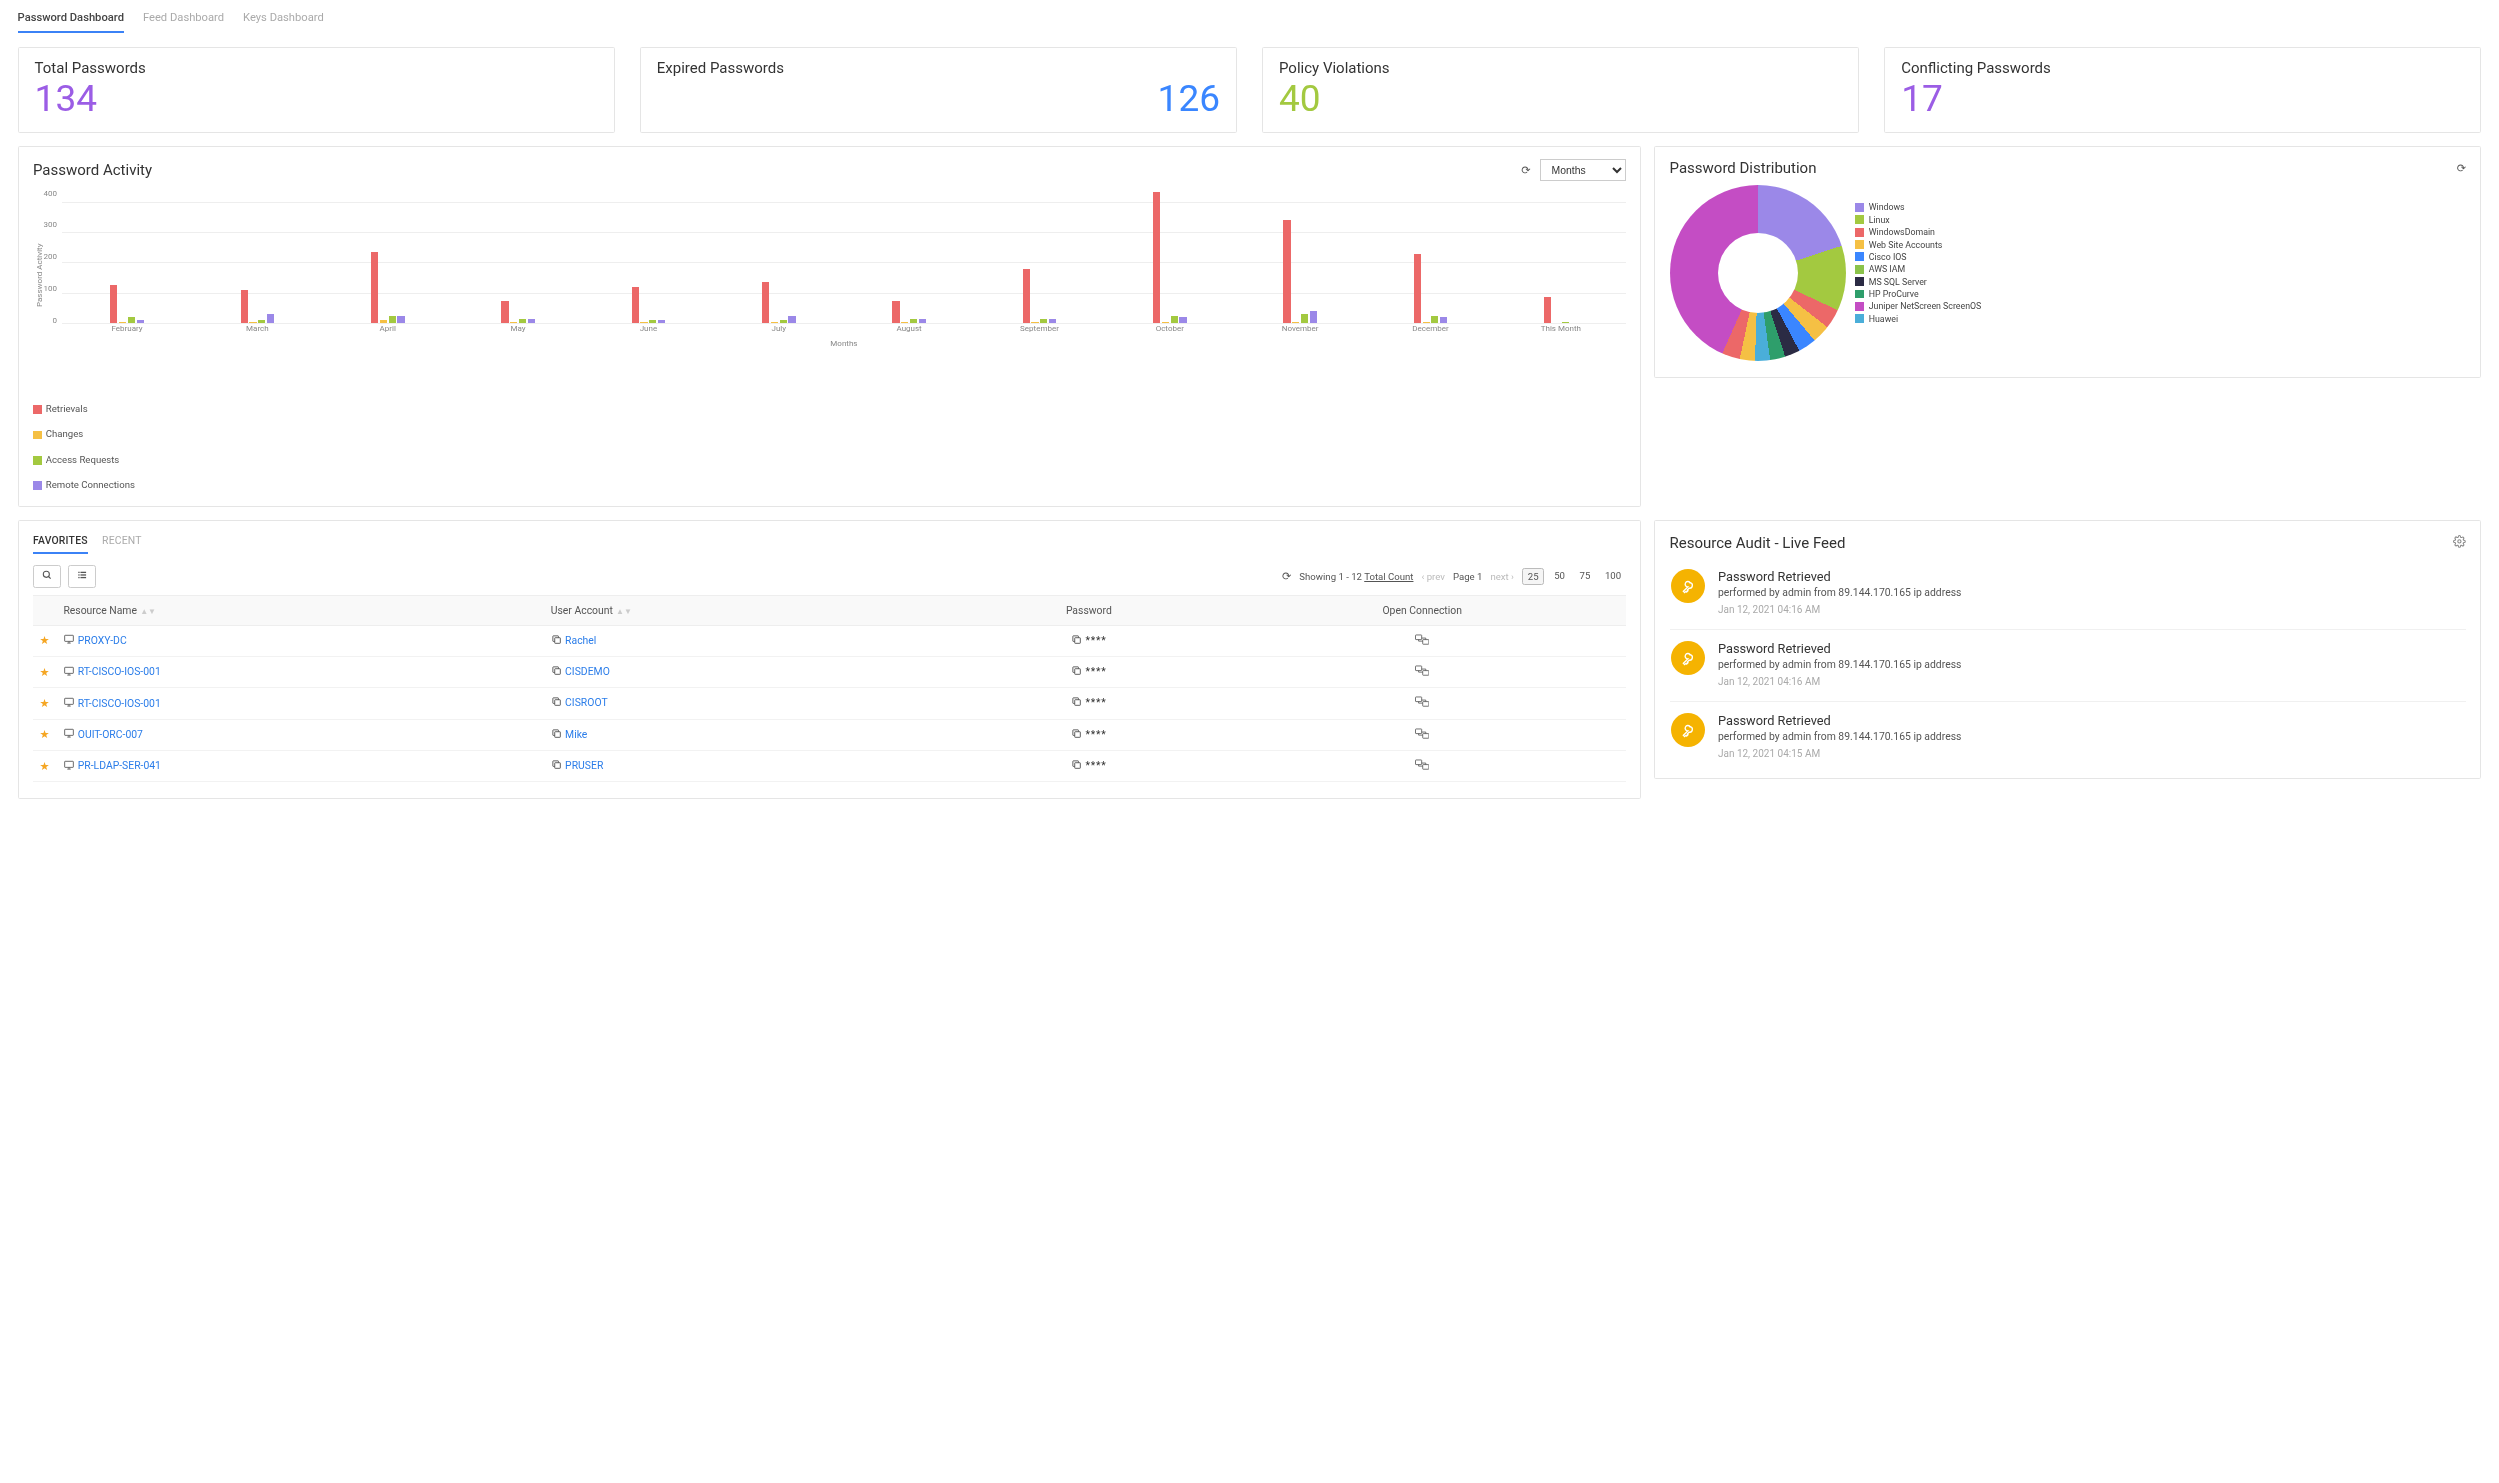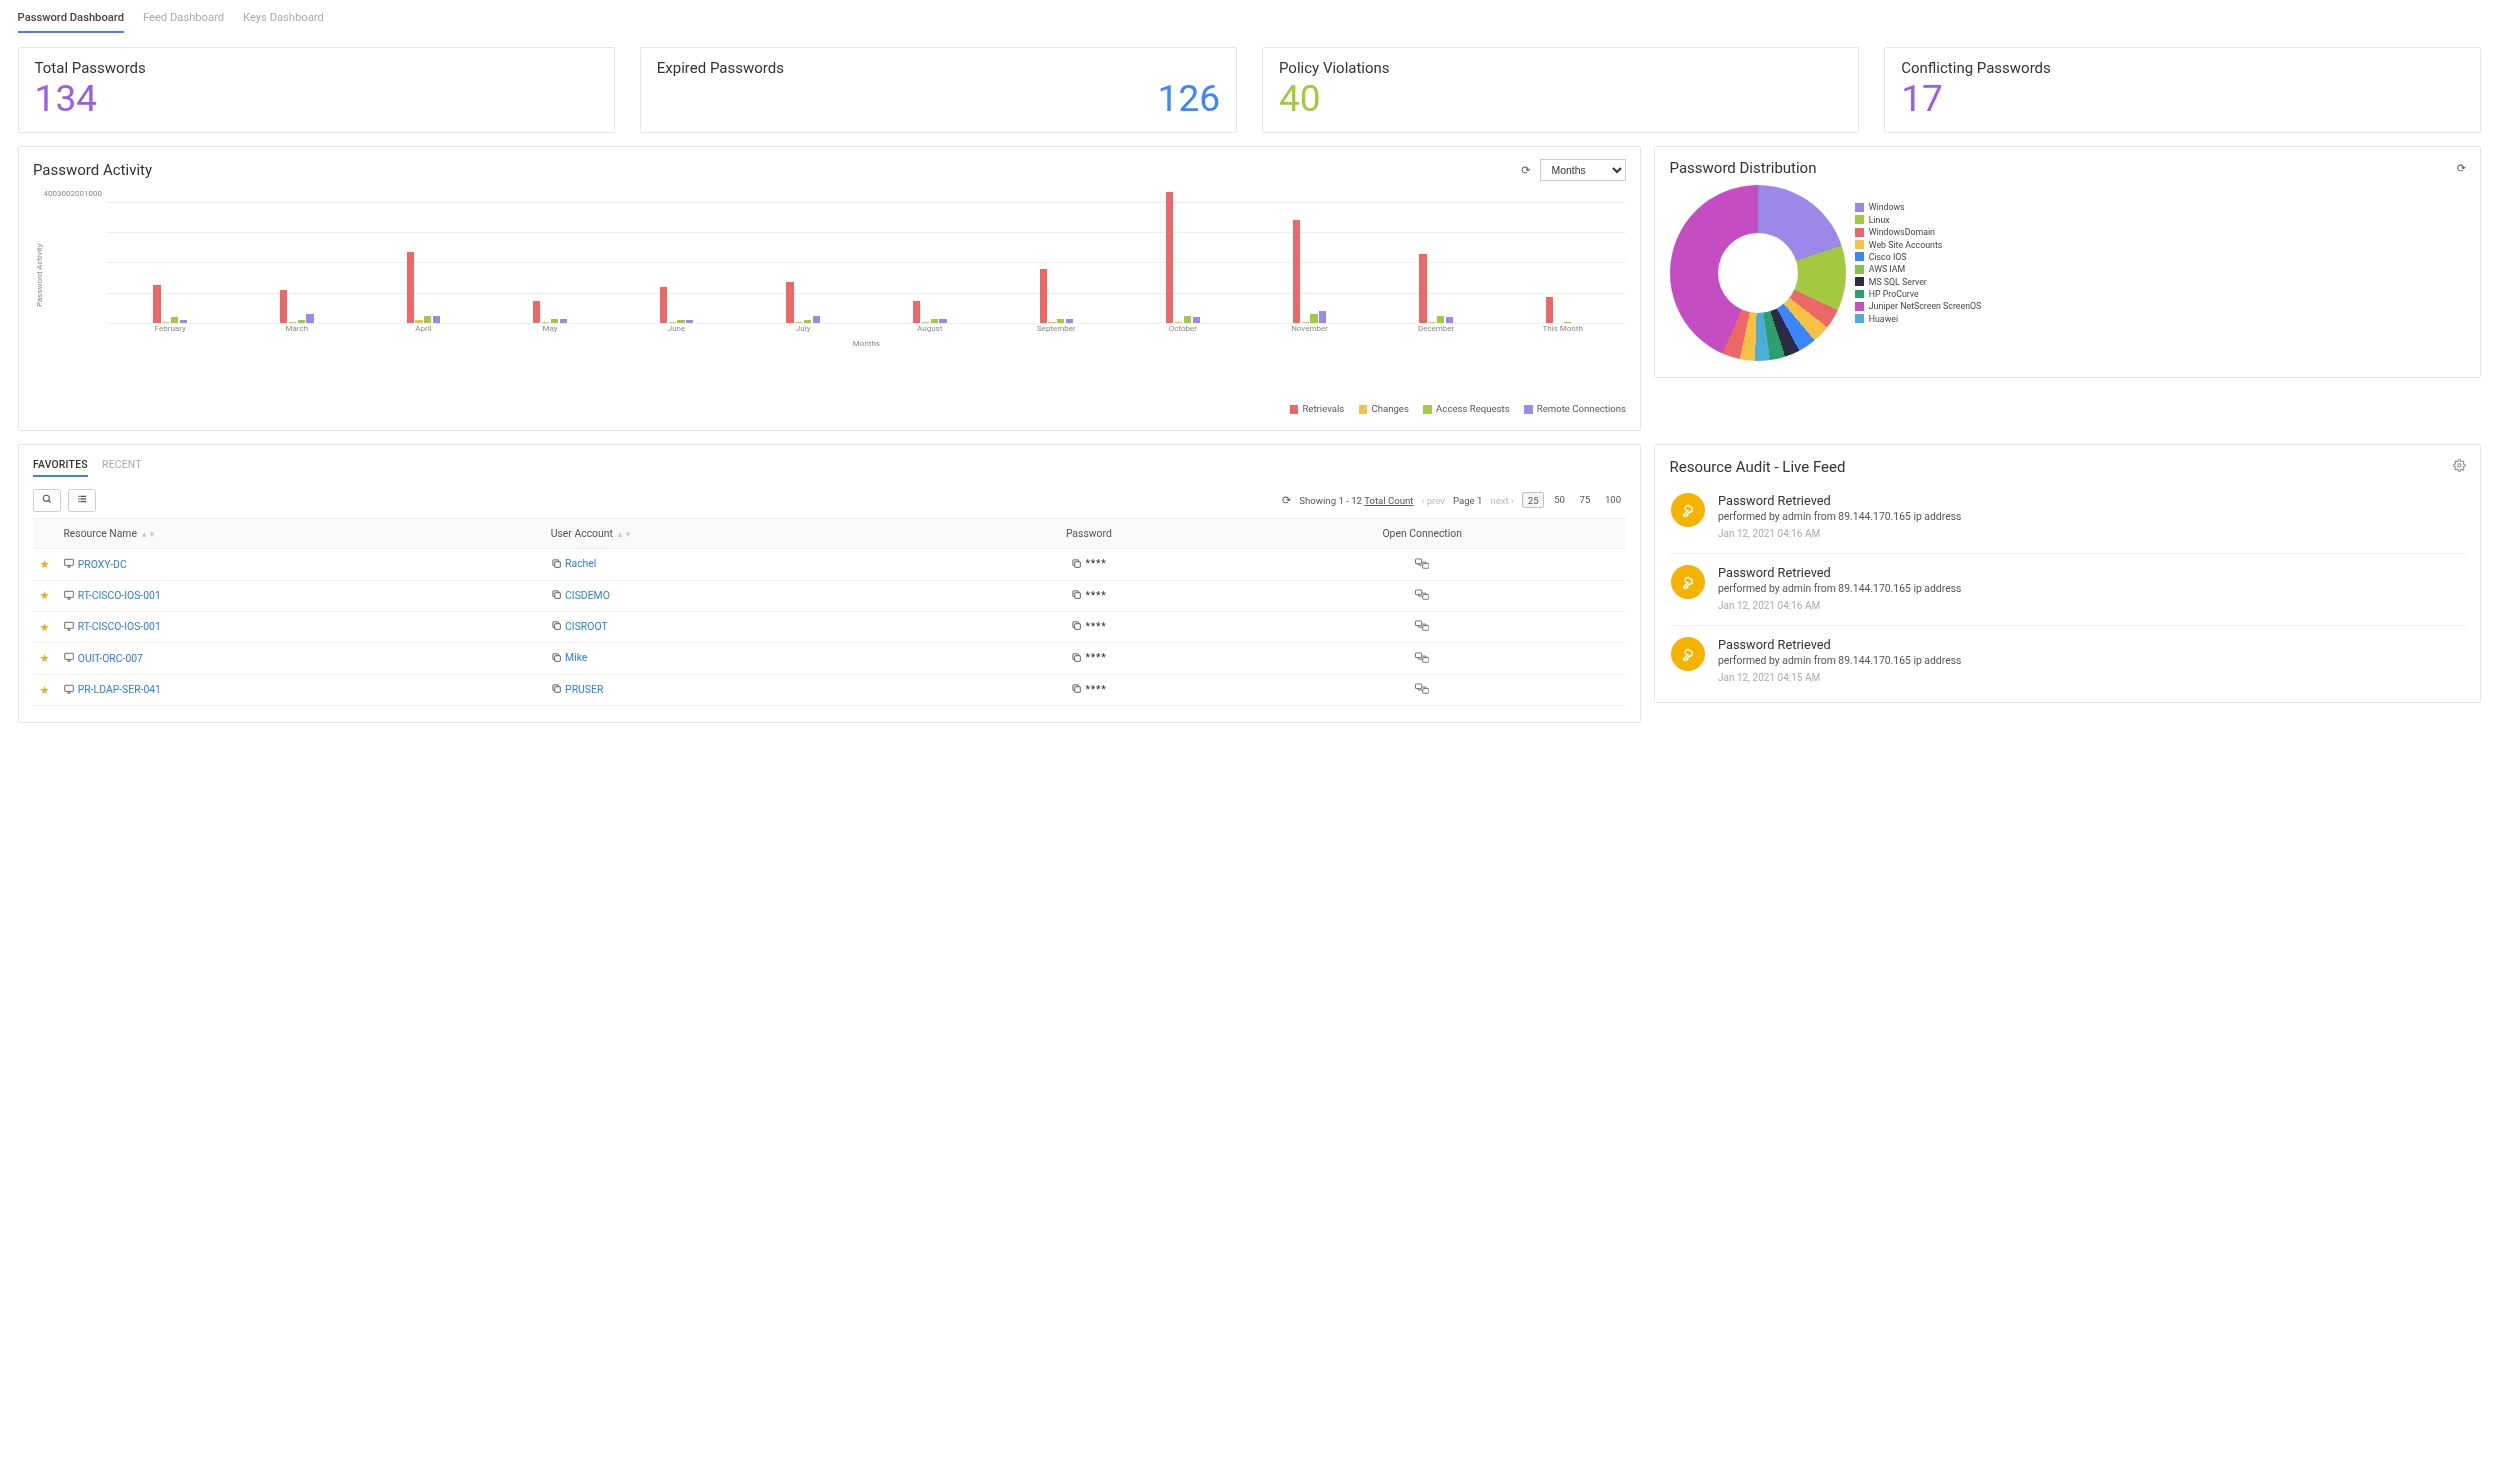--- a/index.html
+++ b/index.html
@@ -30,35 +30,35 @@
   .col-r { flex: 1; }
   .panel { padding: 12.8px 14.4px 16px; height: 100%; }
   .panel-header { display: flex; align-items: center; justify-content: space-between; margin-bottom: 6.4px;}
   .panel-title { font-size: 15px; color: #333; font-weight: 400;}
   .panel-controls { display: flex; align-items: center; gap: 9.6px; }
   select { border: 0.8px solid #ccc; padding: 3.2px 22.4px 3.2px 6.4px; font-size: 10.4px; background:#fff; color:#333;}
   .icon-btn { cursor: pointer; color: #555; font-size: 11.2px; }
   
   .chart-wrap { position: relative; height: 176px; display: flex; }
   .yaxis-label { writing-mode: vertical-rl; transform: rotate(180deg); font-size: 8px; color:#888; text-align:center; padding-right:1.6px;}
-  .yaxis { display:flex; flex-direction:row; justify-content:space-between; height:136px; margin-top:1.6px; font-size:8px; color:#888; text-align:right; padding-right:4.8px;}
+  .yaxis { display:flex; flex-direction:column; justify-content:space-between; height:136px; margin-top:1.6px; font-size:8px; color:#888; text-align:right; padding-right:4.8px;}
   .plot { flex:1; position:relative; }
   .grid { position:absolute; left:0; right:0; top:0; height:136px; }
   .gridline { position:absolute; left:0; right:0; border-top:0.8px solid #eee; }
   .bars { position:absolute; left:0; right:0; top:0; height:136px; display:flex; align-items:flex-end;}
   .bar-group { flex:1; display:flex; justify-content:center; gap:1.6px; align-items:flex-end; height:100%; }
   .bar { width:7.2px; }
   .b-r { background:#ec6868; }
   .b-y { background:#f5c044; }
   .b-g { background:#a3c940; }
   .b-p { background:#9b88e8; }
   .xlabels { position:absolute; left:0; right:0; top:137px; display:flex; }
   .xlabels span { flex:1; text-align:center; font-size:8px; color:#888; }
   .xaxis-label { position:absolute; left:0; right:0; top:152px; text-align:center; font-size:8px; color:#888;}
-  .legend { display:flex; justify-content:flex-end; gap:14.4px; margin-top:40px; font-size:9.6px; color:#555;}
+  .legend { display:flex; justify-content:flex-start; gap:14.4px; margin-top:40px; font-size:9.6px; color:#555;flex-direction:column;}
   .legend span::before { content:""; display:inline-block; width:8.8px; height:8.8px; margin-right:4px; vertical-align:middle; }
   .lg-r::before{background:#ec6868;} .lg-y::before{background:#f5c044;} .lg-g::before{background:#a3c940;} .lg-p::before{background:#9b88e8;}
   
   .donut-wrap { display:flex; gap:9.6px; align-items:flex-start; margin-top:8px;}
   .donut { width:176px; height:176px; border-radius:50%; position:relative; flex-shrink:0;}
   .donut::after { content:""; position:absolute; top:50%; left:50%; width:80px; height:80px; background:#fff; border-radius:50%; transform:translate(-50%,-50%);}
   .donut-legend { font-size:8.8px; color:#444; display:flex; flex-direction:column; gap:2.4px; margin-top:17px;}
   .donut-legend div { display:flex; align-items:center; gap:4.8px; white-space:nowrap;}
   .lsq { width:8.8px; height:8.8px; display:inline-block; flex-shrink:0;}
   

